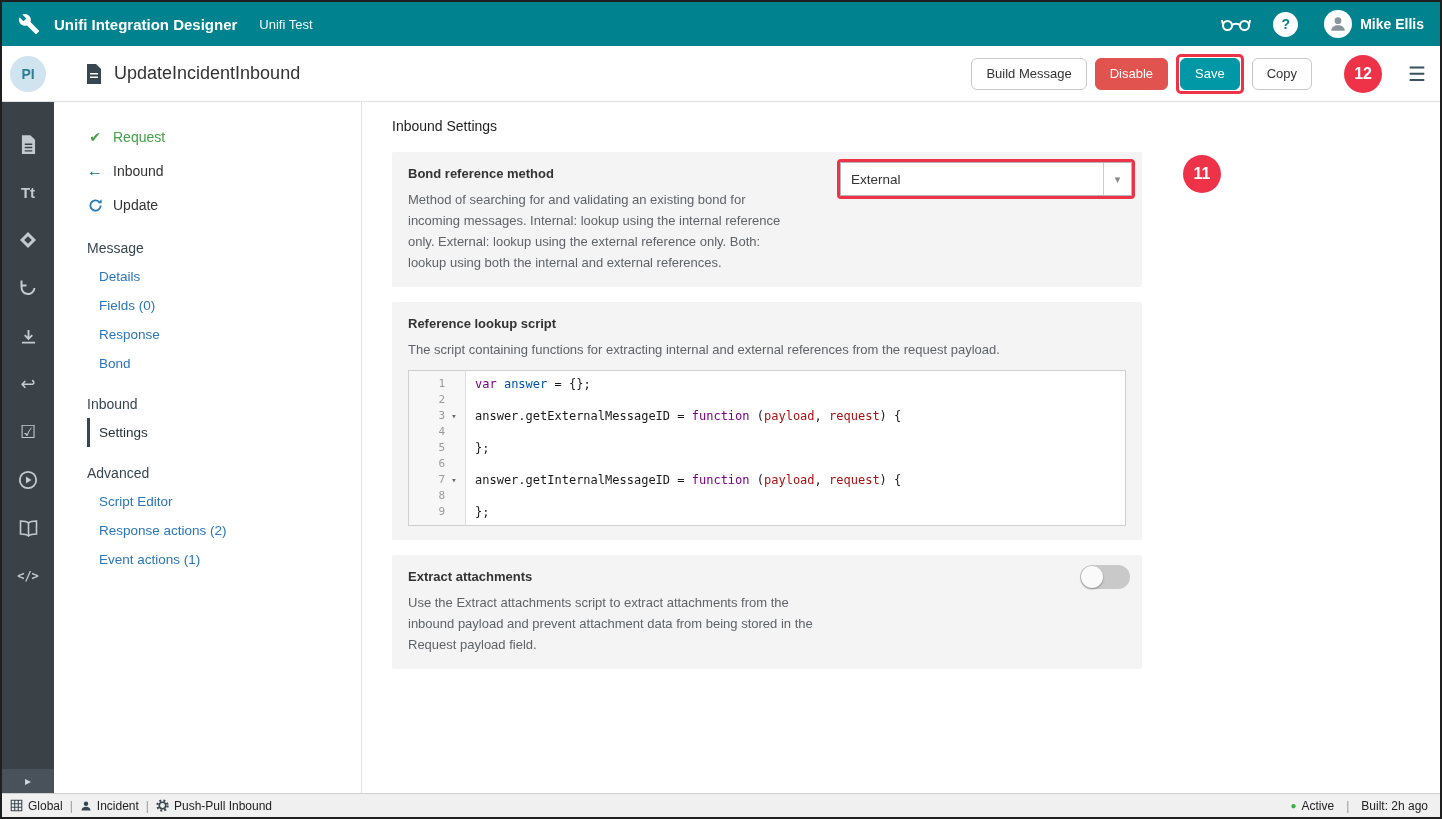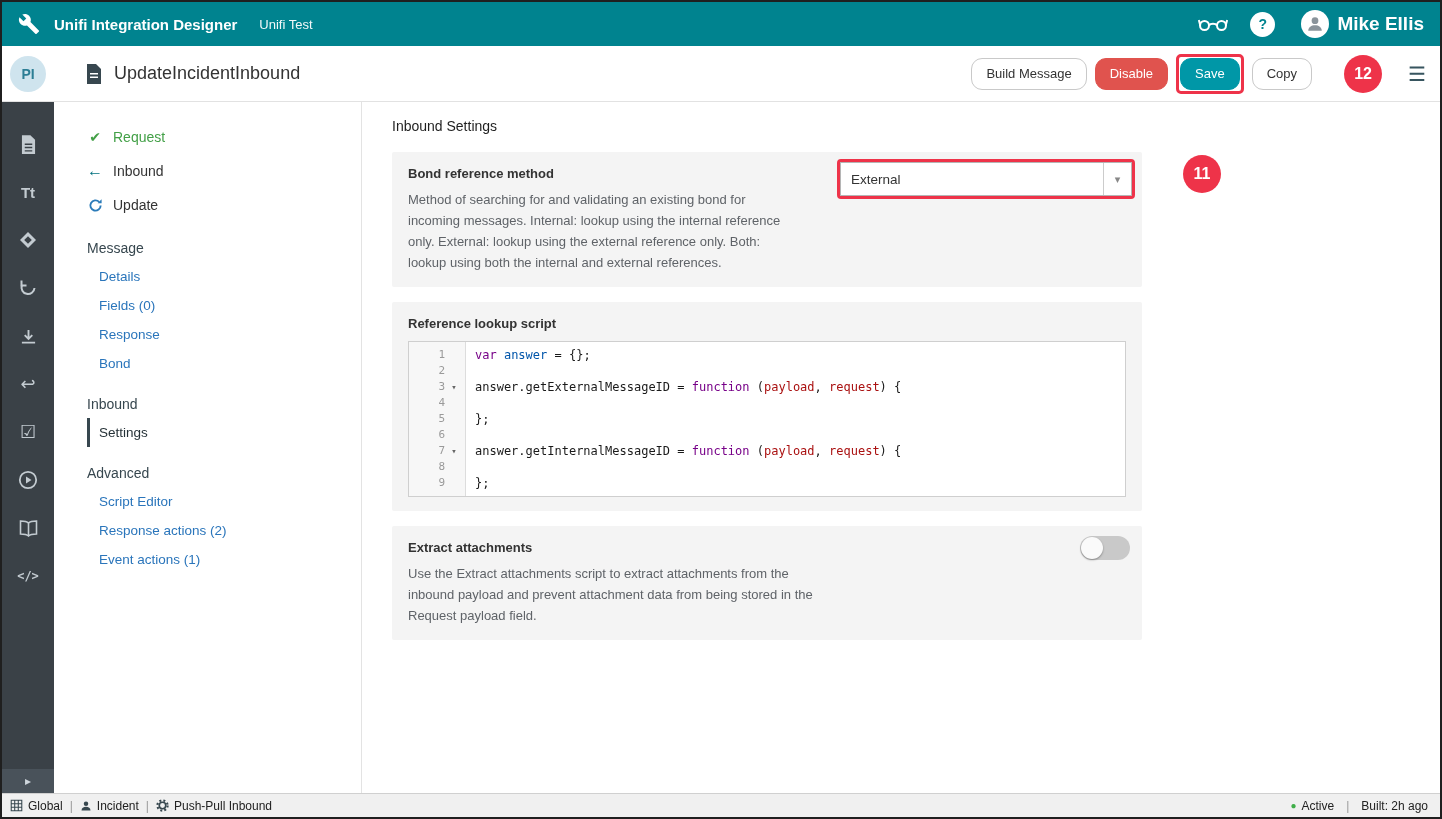--- a/index.html
+++ b/index.html
@@ -22,39 +22,39 @@
   .glasses { display: flex; margin-right: 22px; cursor: pointer; }
   .help-icon {
     width: 25px; height: 25px; border-radius: 50%; background: #fff;
     color: var(--topbar-teal, #00838f); font-weight: 700; font-size: 14px;
     display: flex; align-items: center; justify-content: center; margin-right: 26px; cursor: pointer;
   }
   .user-avatar {
     width: 28px; height: 28px; border-radius: 50%; background: #fff;
     display: flex; align-items: center; justify-content: center; margin-right: 8px; cursor: pointer;
   }
-  .user-name { font-size: 19px; font-weight: 700; }
+  .user-name { font-size: 14px; font-weight: 700; }
 
   
   .header {
     flex: 0 0 56px; display: flex; align-items: center;
     border-bottom: 1px solid #e2e2e2; padding-right: 14px; background: #fff;
   }
   .pi-wrap { width: 52px; display: flex; justify-content: center; }
   .pi-avatar {
     width: 36px; height: 36px; border-radius: 50%; background: #cfe4ee;
     color: #2c7e95; font-weight: 700; font-size: 14px;
     display: flex; align-items: center; justify-content: center; cursor: pointer;
   }
   .doc-icon { display: flex; margin-left: 32px; }
   .record-title { margin: 0 0 0 12px; font-size: 18px; font-weight: 400; color: #333; }
   .header-actions { margin-left: auto; display: flex; align-items: center; gap: 8px; }
   .btn {
     height: 32px; padding: 0 14px; background: #fff; border: 1px solid #c9c9c9;
-    border-radius: 11px; font-size: 13px; color: #333; font-family: inherit; cursor: pointer;
+    border-radius: 6px; font-size: 13px; color: #333; font-family: inherit; cursor: pointer;
   }
   .btn-danger { background: var(--danger-red, #e0534e); border-color: var(--danger-red, #e0534e); color: #fff; }
   .btn-primary { background: var(--accent-teal, #0097a7); border-color: var(--accent-teal, #0097a7); color: #fff; }
   .annot-box { border: 3px solid var(--annotation-red, #ee3349); border-radius: 5px; padding: 1px; display: inline-flex; }
   .annot-circle {
     width: 38px; height: 38px; border-radius: 50%; background: var(--annotation-red, #ee3349);
     color: #fff; font-weight: 700; font-size: 16px;
     display: flex; align-items: center; justify-content: center; flex: 0 0 auto;
   }
   .circle-12 { margin-left: 24px; }
@@ -303,20 +303,21 @@
           <span class="select">
             <span class="select-value">External</span>
             <span class="select-caret">▾</span>
           </span>
         </span>
         <span class="annot-circle circle-11">11</span>
       </section>
 
       <section class="card">
         <div class="field-label">Reference lookup script</div>
+        <p class="field-desc">The script containing functions for extracting internal and external references from the request payload.</p>
         <div class="code-editor">
           <div id="code-rows">
               <div class="code-row">
                 <span class="ln">1</span>
                 <span class="fold"></span>
                 <span class="code-text"><span class="t-kw">var</span><span> </span><span class="t-def">answer</span><span> = {};</span></span>
               </div>
               <div class="code-row">
                 <span class="ln">2</span>
                 <span class="fold"></span>

